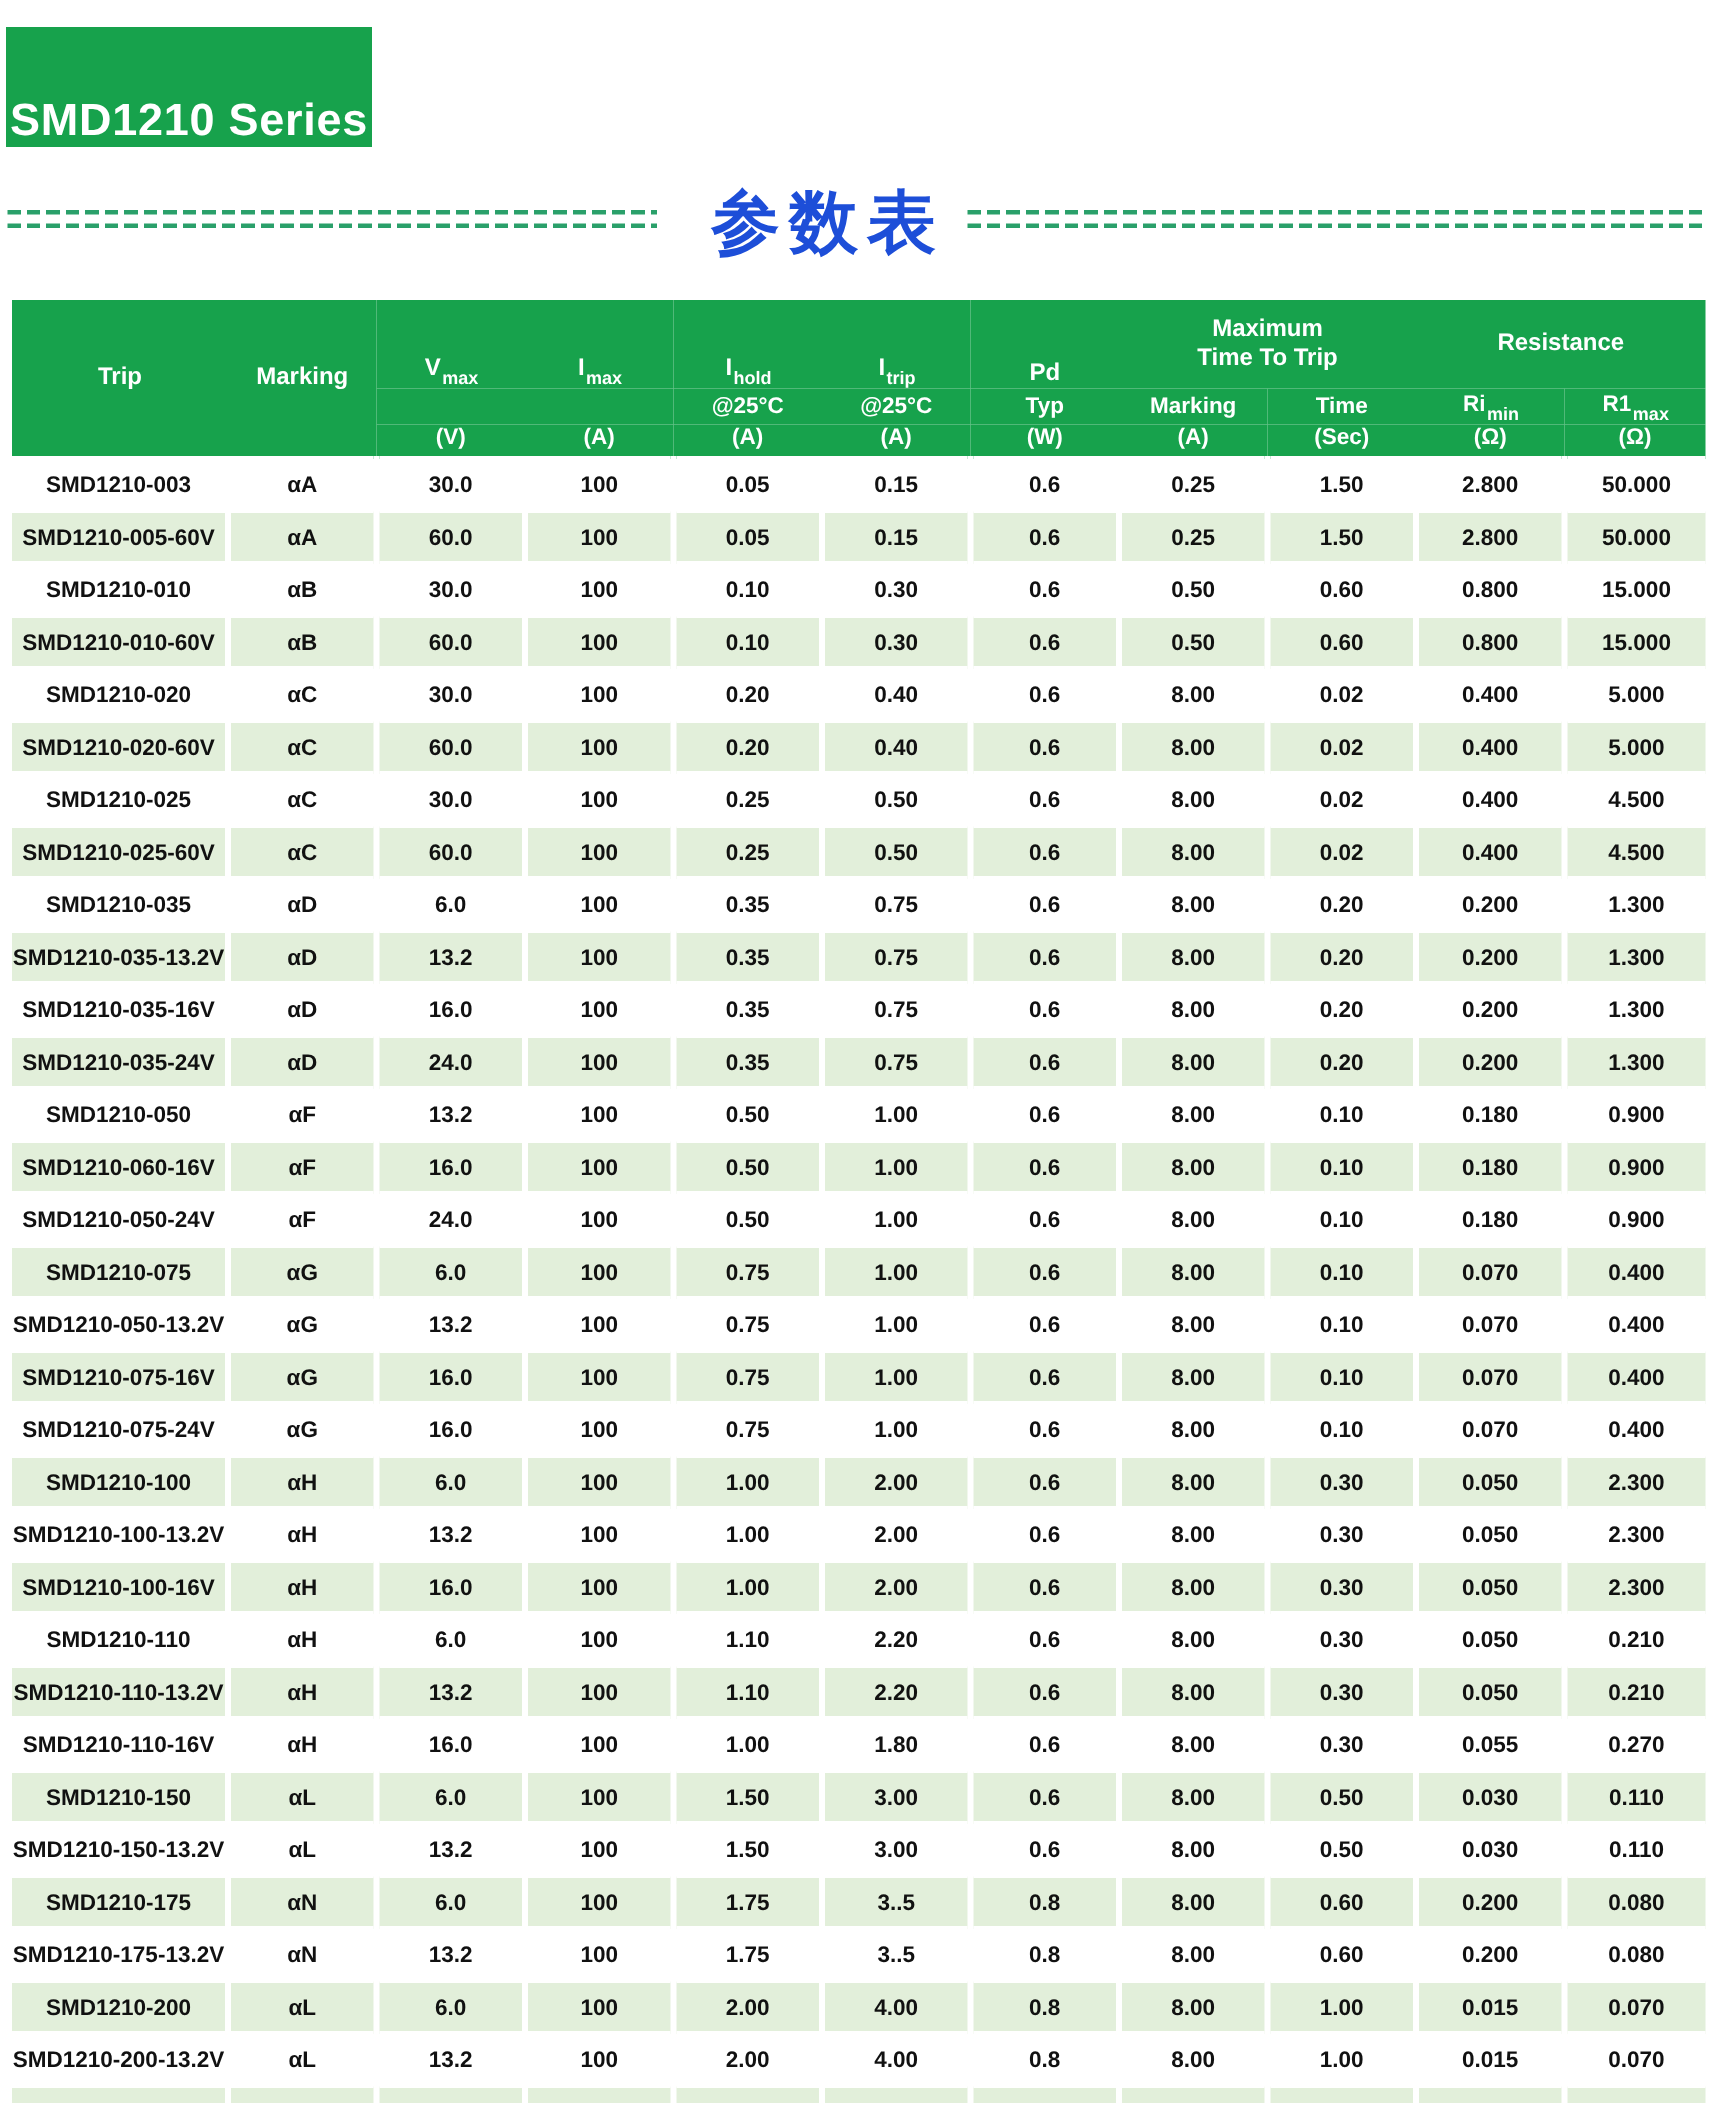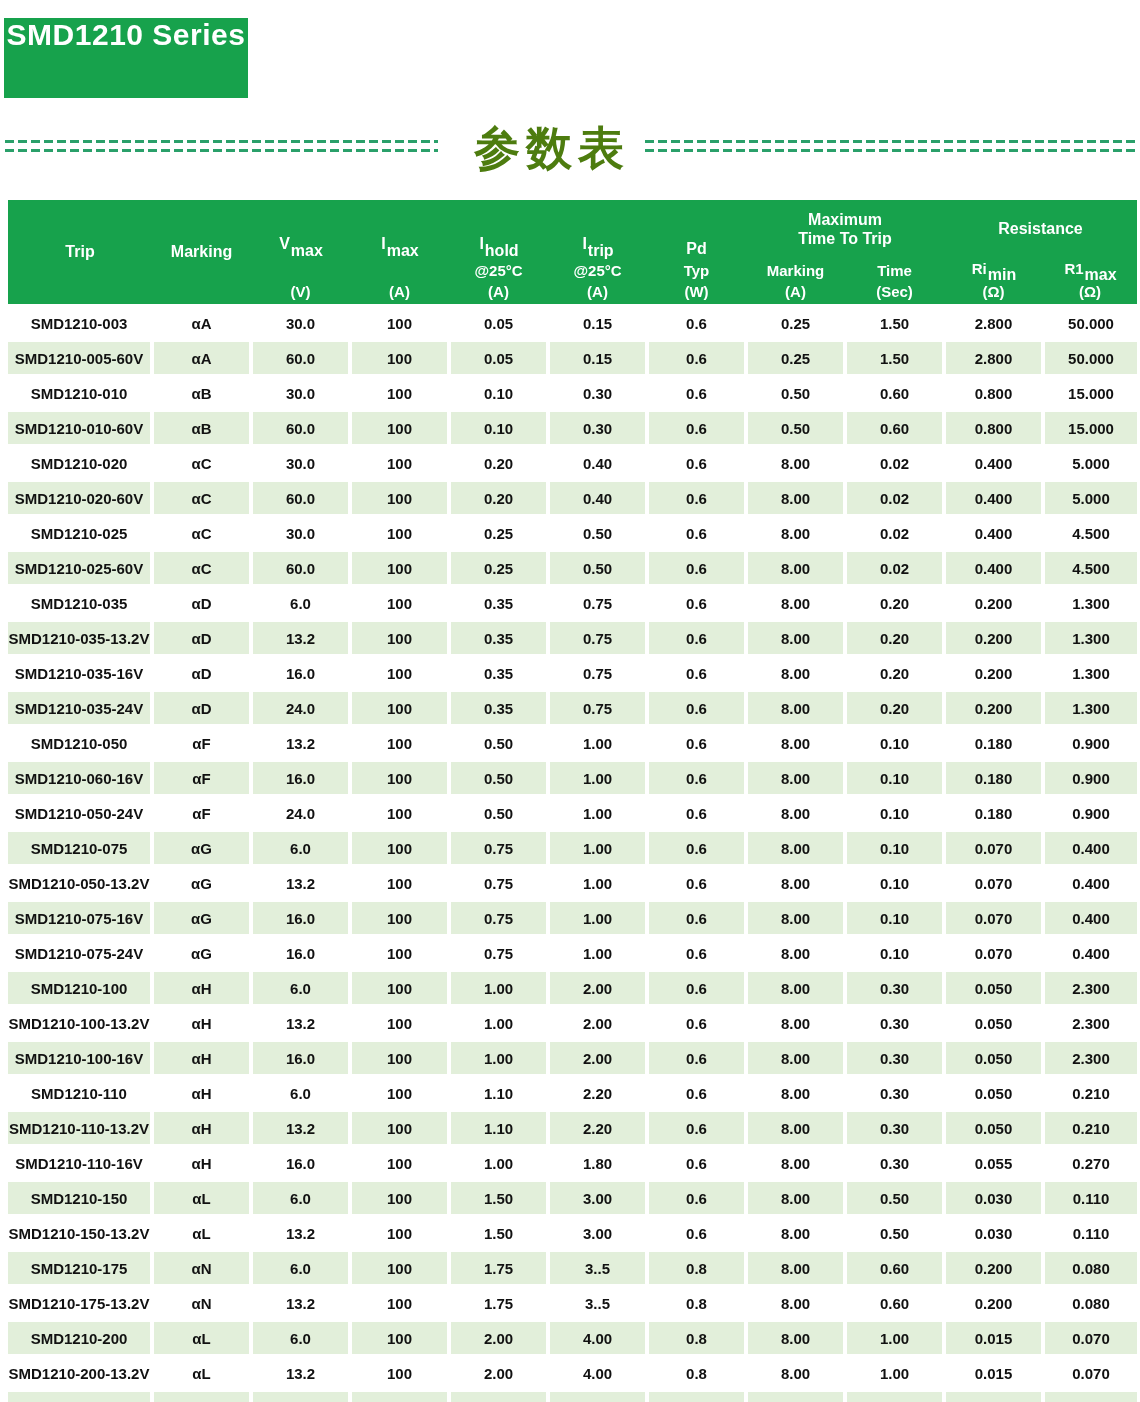--- a/index.html
+++ b/index.html
@@ -1,48 +1,48 @@
 <!DOCTYPE html>
 <html><head>
 <meta charset="utf-8">
 <style>
   html,body{margin:0;padding:0;background:#fff;}
   .page{position:relative;width:1140px;height:1402px;background:#fff;overflow:hidden;
         font-family:"Liberation Sans",sans-serif;}
 
   
   .series-banner{position:absolute;left:4px;top:18px;width:244px;height:80px;
-    background:#17a24c;display:flex;align-items:flex-start;justify-content:center;}
+    background:#17a24c;display:flex;align-items:flex-end;justify-content:center;}
   .series-banner span{color:#fff;font-size:30px;font-weight:bold;letter-spacing:0.5px;}
 
   
   .section-head{position:absolute;left:0;top:118px;width:1140px;height:62px;}
   .dash-line{position:absolute;top:22px;height:13px;}
   .dash-line.left{left:5px;width:433px;}
   .dash-line.right{left:645px;width:492px;}
   .dash{height:3px;margin-bottom:6px;
     background:repeating-linear-gradient(90deg,#2aa06a 0 9px,transparent 9px 13px);}
   .section-title{position:absolute;left:452px;top:0;width:200px;margin:0;
     text-align:center;font-family:"DejaVu Serif","Liberation Serif",serif;
-    font-weight:600;font-size:46px;color:#4d7c0f;letter-spacing:6px;line-height:60px;}
+    font-weight:600;font-size:46px;color:#1d4ed8;letter-spacing:6px;line-height:60px;}
 
   
   table.params{position:absolute;left:8px;top:200px;width:1129px;
     border-collapse:collapse;table-layout:fixed;}
   table.params col.c-model{width:144px;}
   table.params col.c-last{width:94px;}
 
   thead th{background:#17a24c;color:#fff;font-weight:bold;font-size:16px;
     text-align:center;padding:0;line-height:1.15;}
   thead tr.h1 th{height:58px;}
   thead tr.h2 th{height:24px;font-size:15px;}
   thead tr.h3 th{height:21px;font-size:15px;vertical-align:top;}
   thead th.qty{vertical-align:bottom;padding-bottom:1px;}
   thead th.grp{vertical-align:middle;}
-  thead sub{font-size:16px;font-weight:bold;position:relative;top:2px;left:1px;}
+  thead sub{font-size:12px;font-weight:bold;position:relative;top:2px;left:1px;}
 
   tbody td{height:32px;padding:0;text-align:center;vertical-align:middle;
     font-size:15px;font-weight:bold;color:#111;background:#fff;
     border-top:3px solid #fff;}
   tbody td + td{border-left:4px solid #fff;}
   tbody tr:nth-child(even) td{background:#e2efda;}
   tbody td.cell-model{font-size:15px;}
 </style>
 </head>
 <body>

